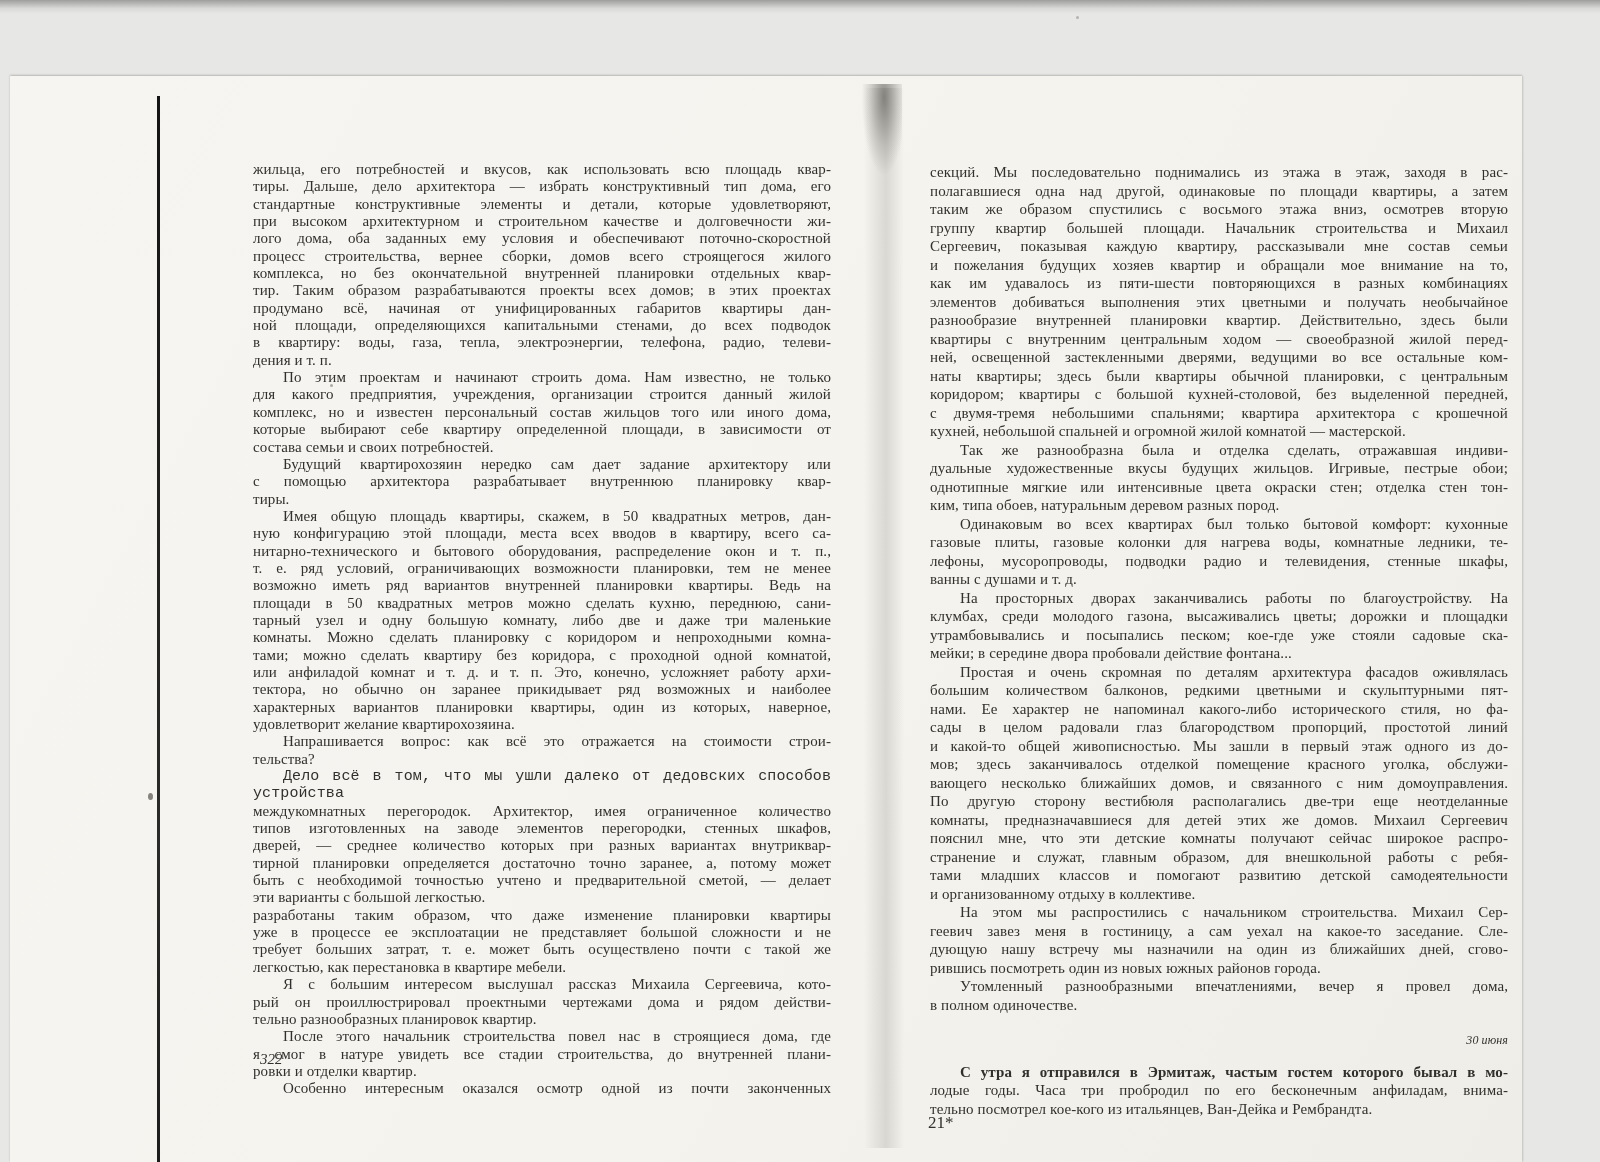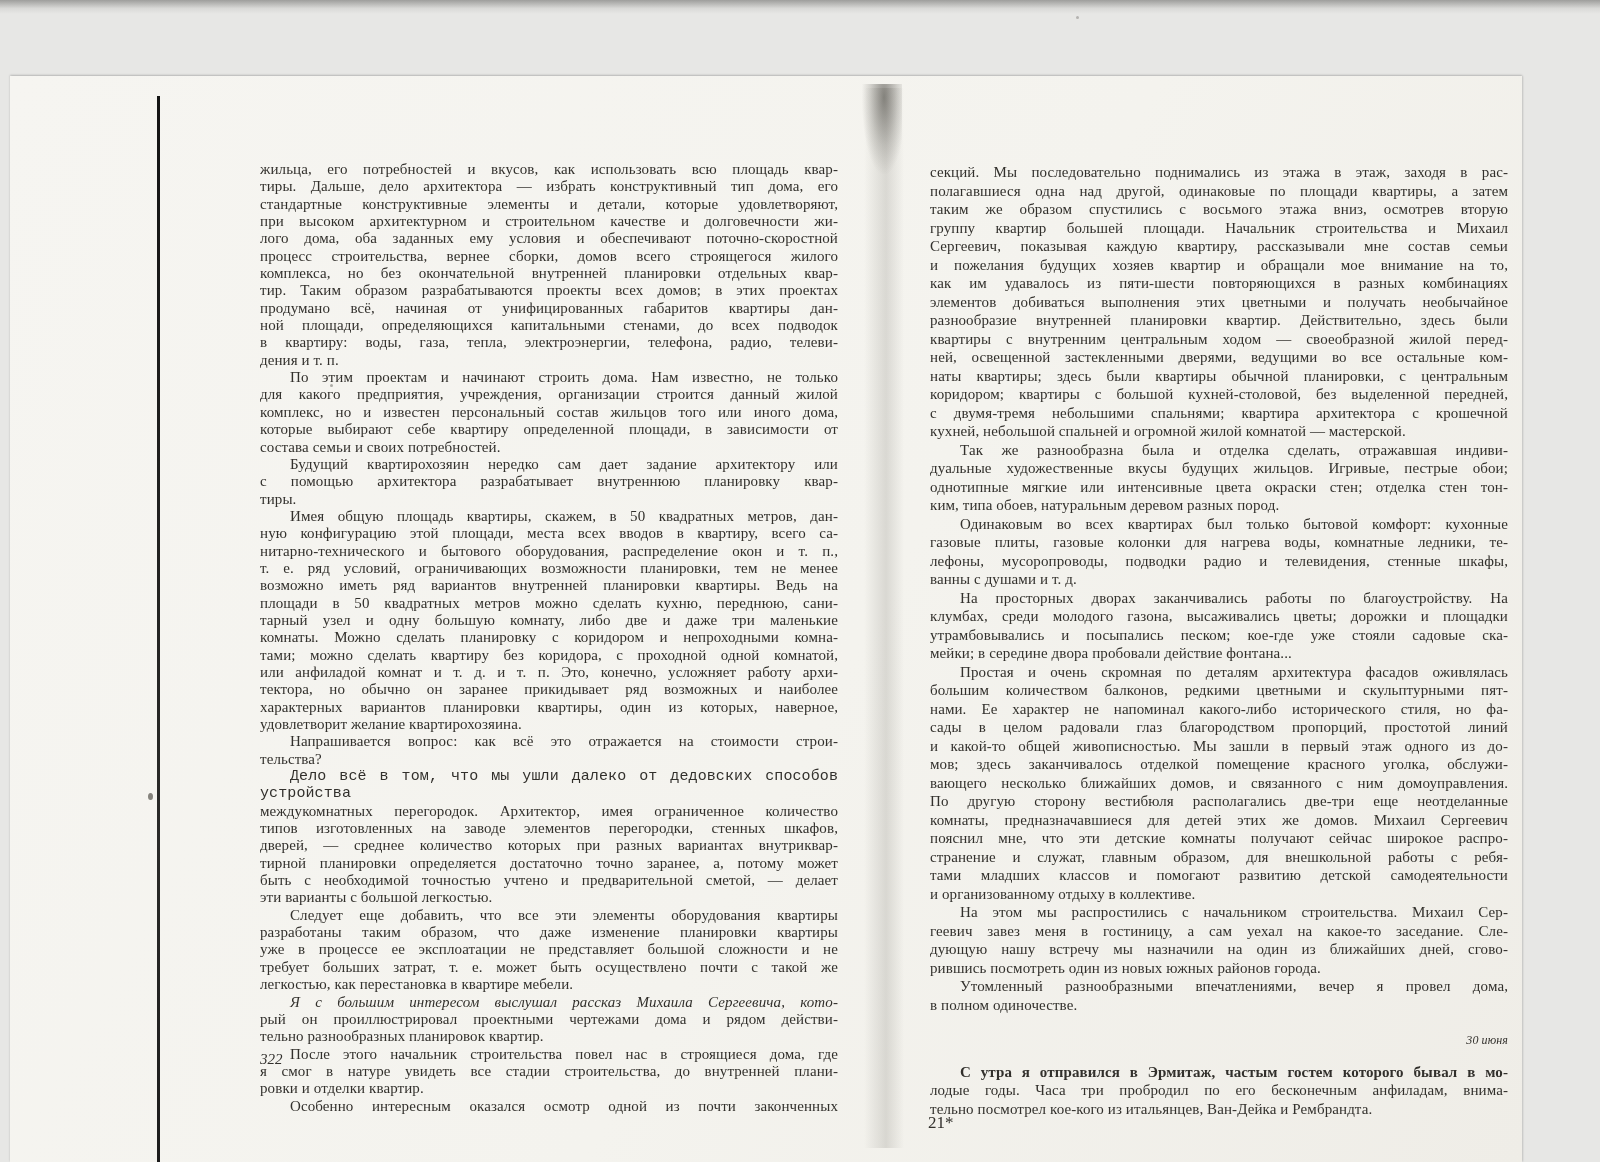--- a/index.html
+++ b/index.html
@@ -33,21 +33,21 @@
   }
   .speck { position: absolute; background: #55524c; border-radius: 50%; }
   .speck.s1 { left: 148px; top: 793px; width: 5px; height: 7px; opacity: .7; }
   .speck.s2 { left: 330px; top: 384px; width: 3px; height: 3px; opacity: .45; }
   .speck.s3 { left: 1076px; top: 16px;  width: 3px; height: 3px; opacity: .35; }
 
   .col {
     position: absolute; color: #32302c;
     font-size: 15px; letter-spacing: 0.1px;
   }
-  .col-left  { left: 260px; top: 161px; width: 578px; line-height: 17.35px; }
+  .col-left  { left: 253px; top: 161px; width: 578px; line-height: 17.35px; }
   .col-right { left: 930px; top: 163px; width: 578px; line-height: 18.5px; }
   .para { margin: 0; }
   .line {
     text-align: justify; text-align-last: justify;
     white-space: normal; overflow: hidden;
   }
   .line.last { text-align-last: left; }
   .date-line {
     font-style: italic; text-align: right; text-align-last: right;
     margin-top: 17px; margin-bottom: 13px; font-size: 12px;
@@ -120,28 +120,27 @@
       <div class="para">
         <div class="line" style="text-indent: 30px; font-family: Liberation Mono, monospace;">Дело всё в том, что мы ушли далеко от дедовских способов устройства</div>
         <div class="line">междукомнатных перегородок. Архитектор, имея ограниченное количество</div>
         <div class="line">типов изготовленных на заводе элементов перегородки, стенных шкафов,</div>
         <div class="line">дверей, — среднее количество которых при разных вариантах внутриквар-</div>
         <div class="line">тирной планировки определяется достаточно точно заранее, а, потому может</div>
         <div class="line">быть с необходимой точностью учтено и предварительной сметой, — делает</div>
         <div class="line last">эти варианты с большой легкостью.</div>
       </div>
       <div class="para">
-        <div class="line" style="text-indent: 30px;">Следует еще добавить, что все эти элементы оборудования квартиры</div>
         <div class="line">разработаны таким образом, что даже изменение планировки квартиры</div>
         <div class="line">уже в процессе ее эксплоатации не представляет большой сложности и не</div>
         <div class="line">требует больших затрат, т. е. может быть осуществлено почти с такой же</div>
         <div class="line last">легкостью, как перестановка в квартире мебели.</div>
       </div>
       <div class="para">
-        <div class="line" style="text-indent: 30px; font-style: italic;">Я с большим интересом выслушал рассказ Михаила Сергеевича, кото-</div>
+        <div class="line" style="text-indent: 30px;">Я с большим интересом выслушал рассказ Михаила Сергеевича, кото-</div>
         <div class="line">рый он проиллюстрировал проектными чертежами дома и рядом действи-</div>
         <div class="line last">тельно разнообразных планировок квартир.</div>
       </div>
       <div class="para">
         <div class="line" style="text-indent: 30px;">После этого начальник строительства повел нас в строящиеся дома, где</div>
         <div class="line">я смог в натуре увидеть все стадии строительства, до внутренней плани-</div>
         <div class="line last">ровки и отделки квартир.</div>
       </div>
       <div class="para">
         <div class="line" style="text-indent: 30px;">Особенно интересным оказался осмотр одной из почти законченных</div>

